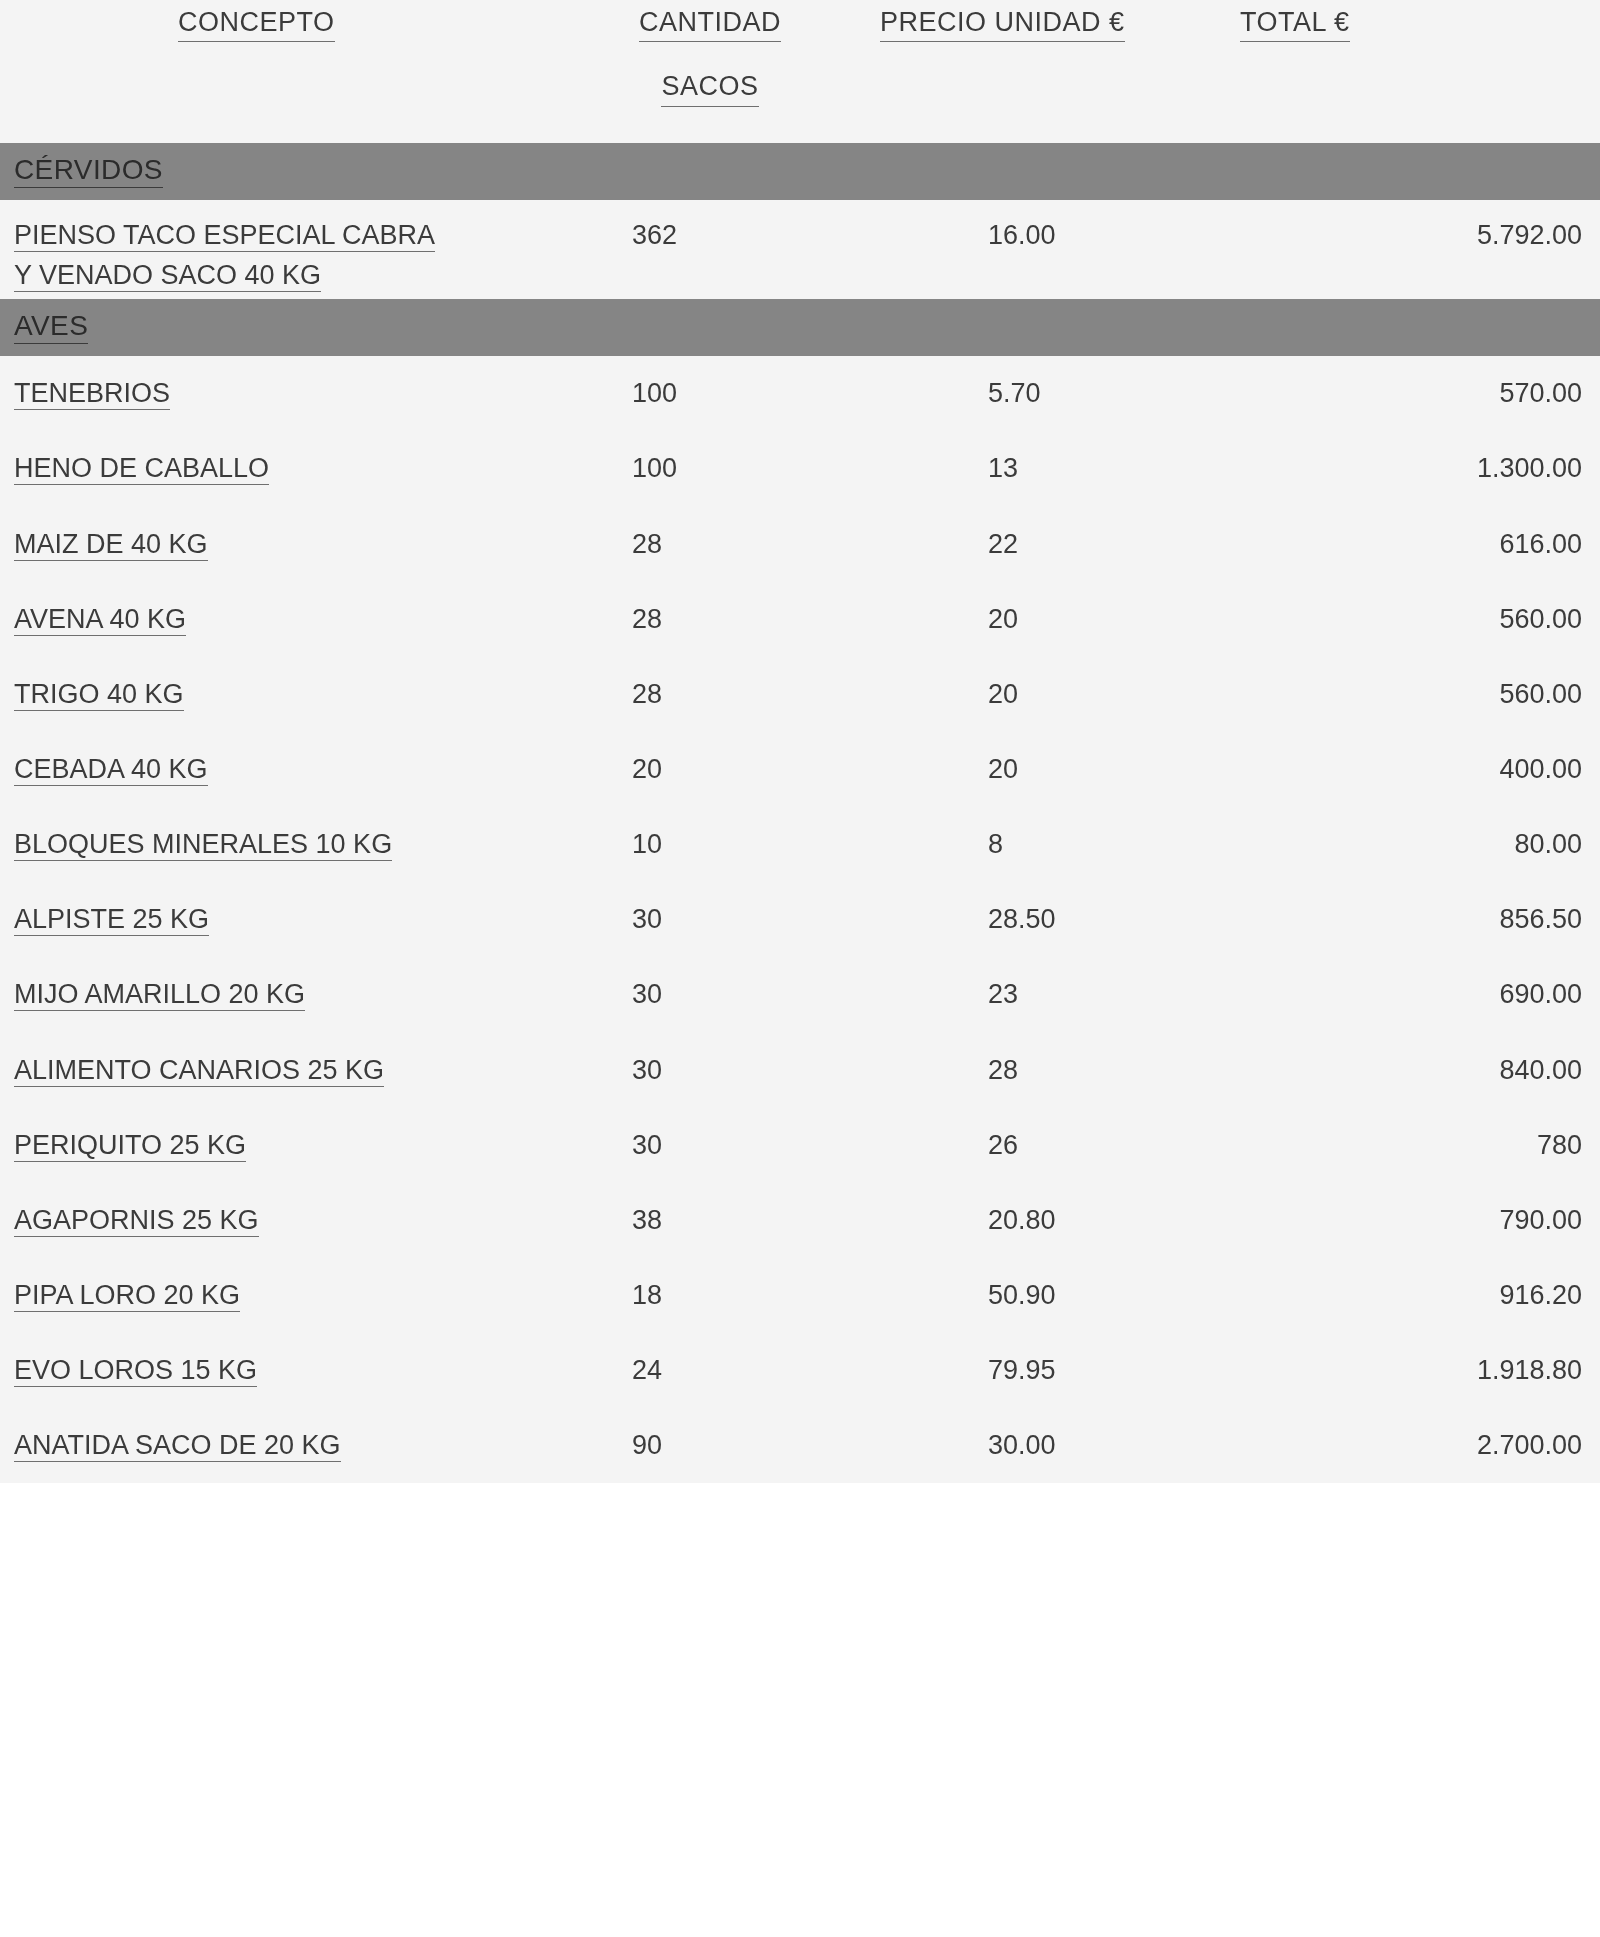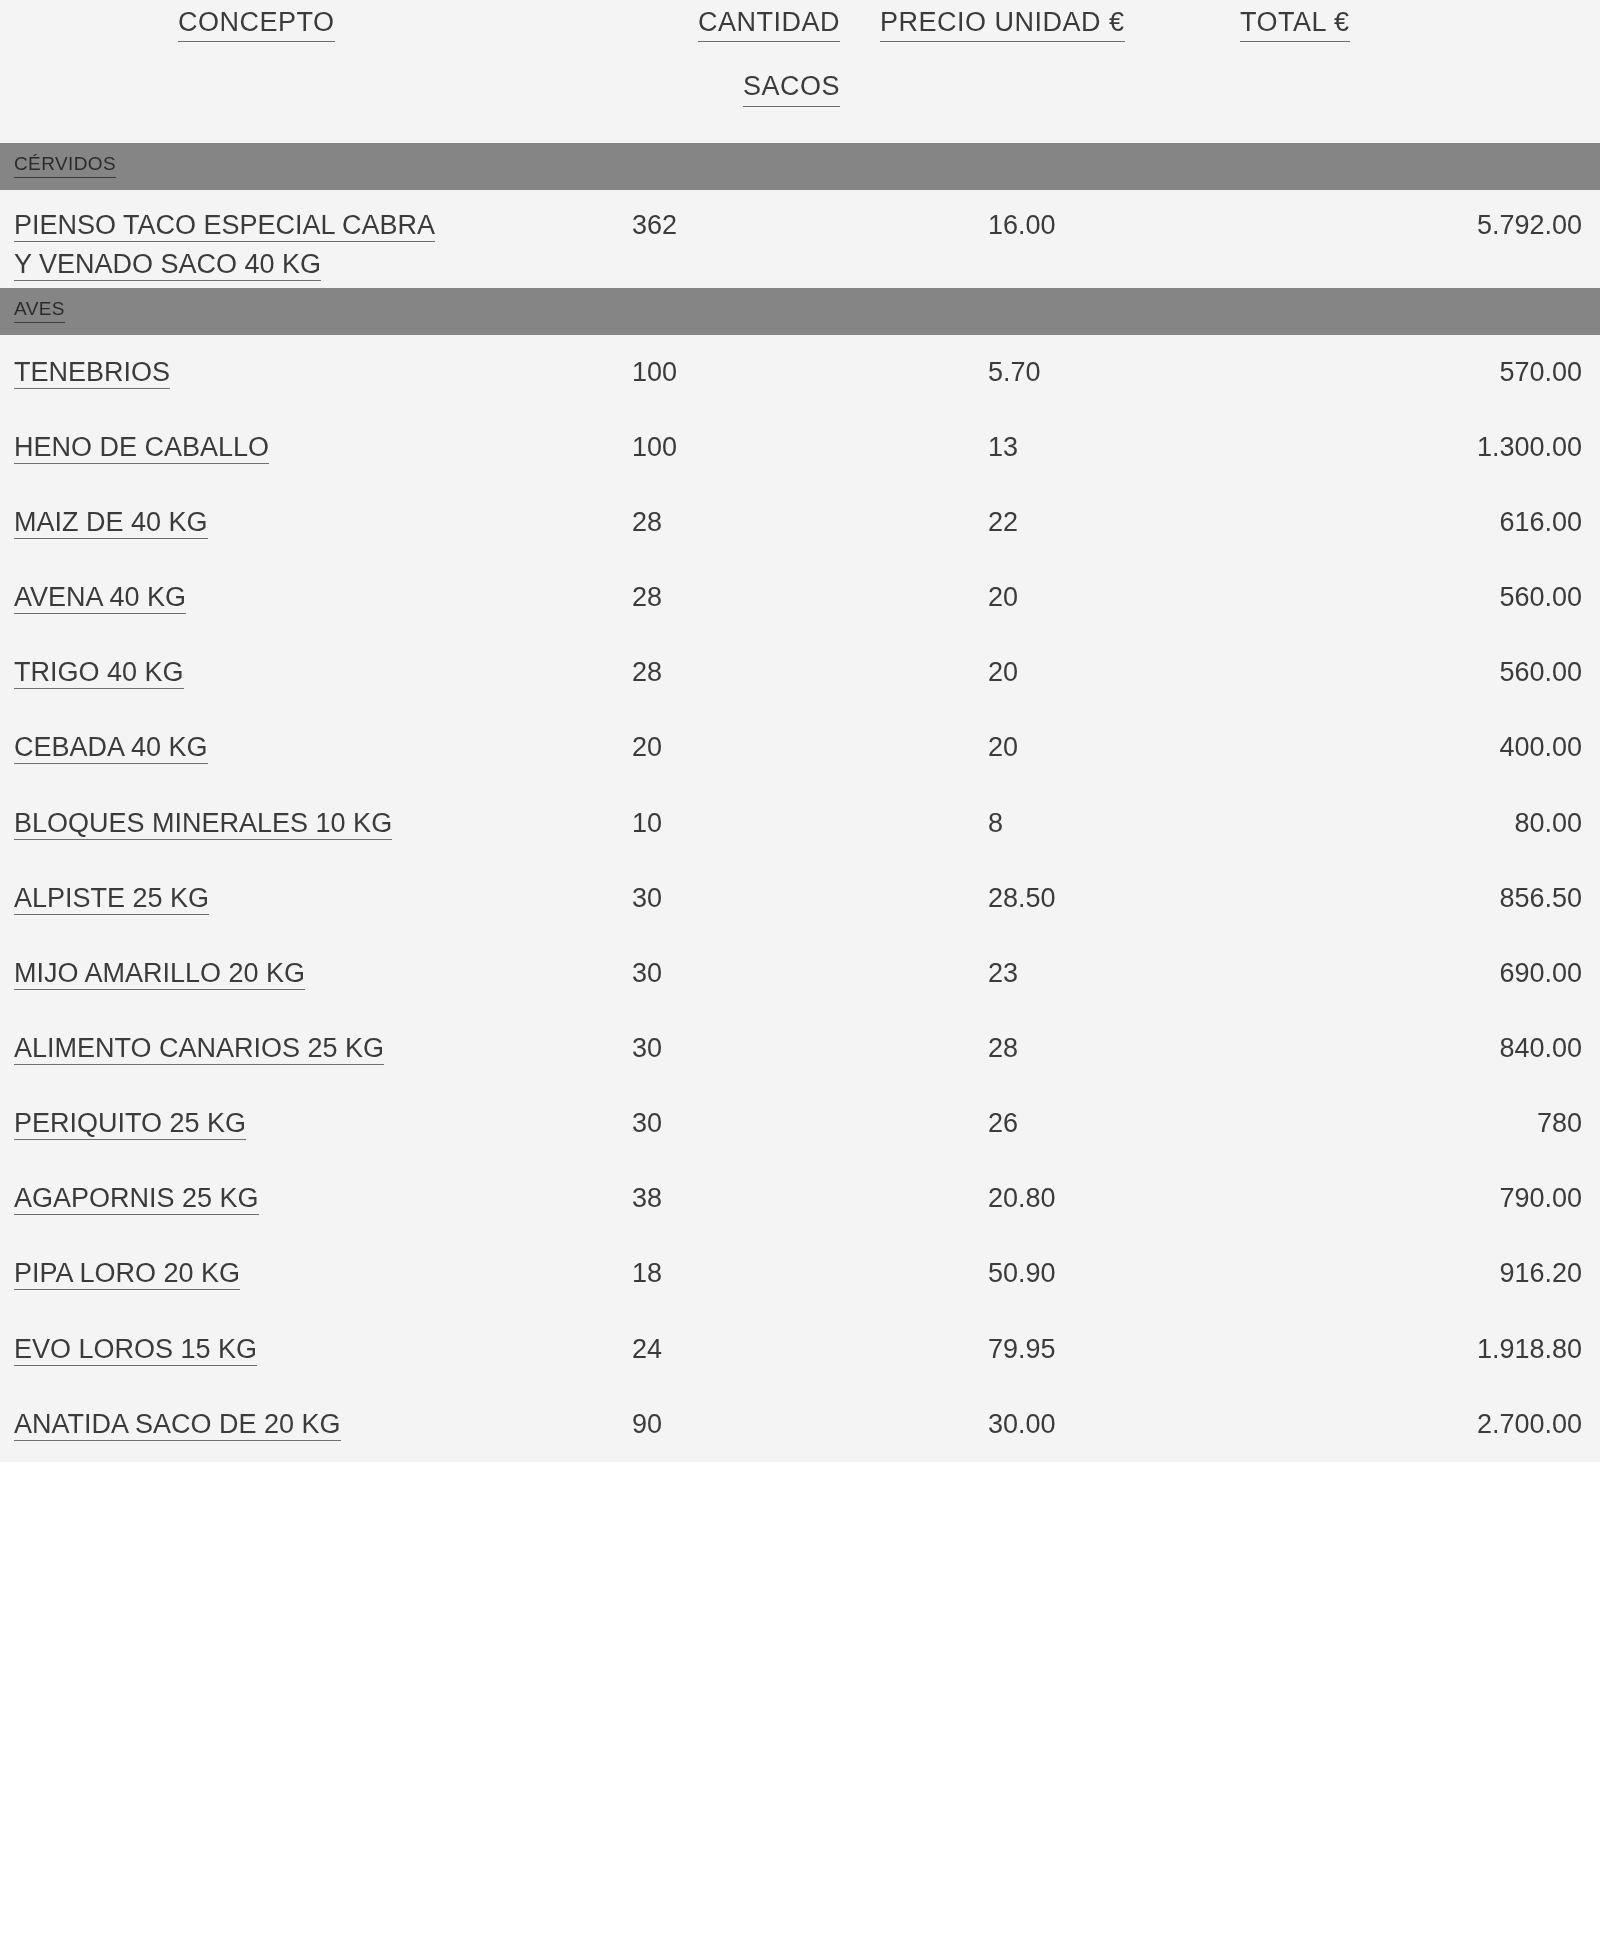--- a/index.html
+++ b/index.html
@@ -48,41 +48,41 @@
   }
   .hdr-txt {
     display: inline-block;
     border-bottom: 1.5px solid #6f6f6f;
     line-height: 1.35;
     padding-bottom: 1px;
     letter-spacing: 0.5px;
   }
   th.h-concept { text-align: left;  padding-left: 0; }
   th.h-concept .hdr-inner { padding-left: 178px; }
-  th.h-qty     { text-align: right; }
+  th.h-qty     { text-align: center; }
   th.h-qty .hdr-inner { padding-left: 0px; }
   th.h-qty .line2 { display: block; margin-top: 26px; }
   th.h-unit    { text-align: left; }
   th.h-unit .hdr-inner { padding-left: 40px; }
   th.h-total   { text-align: left; }
   th.h-total .hdr-inner { padding-right: 18px; }
 
   .hdr-sep-row td {
     height: 26px;
     background: #f4f4f4;
     padding: 0;
     border: none;
   }
 
   
   tr.section-row td {
     background: #858585;
     color: #2b2b2b;
     padding: 10px 0 12px 14px;
-    font-size: 19px;
+    font-size: 28px;
     letter-spacing: 0.4px;
   }
   tr.section-row .sec-txt {
     display: inline-block;
     border-bottom: 1.5px solid #3b3b3b;
     padding-bottom: 1px;
     line-height: 1.2;
   }
 
   

